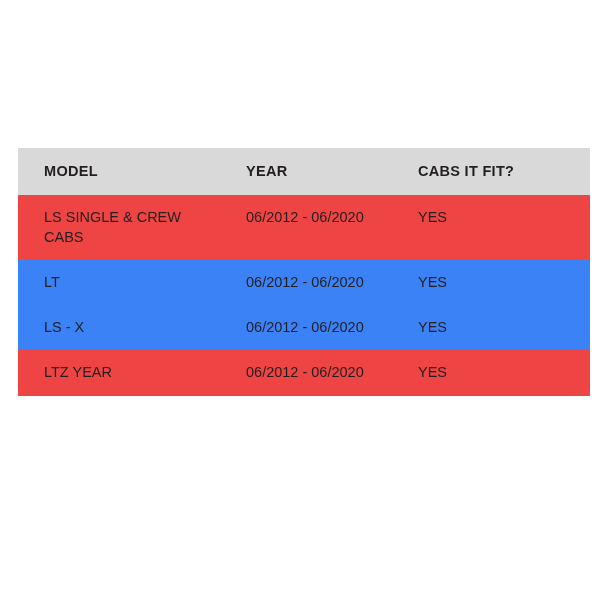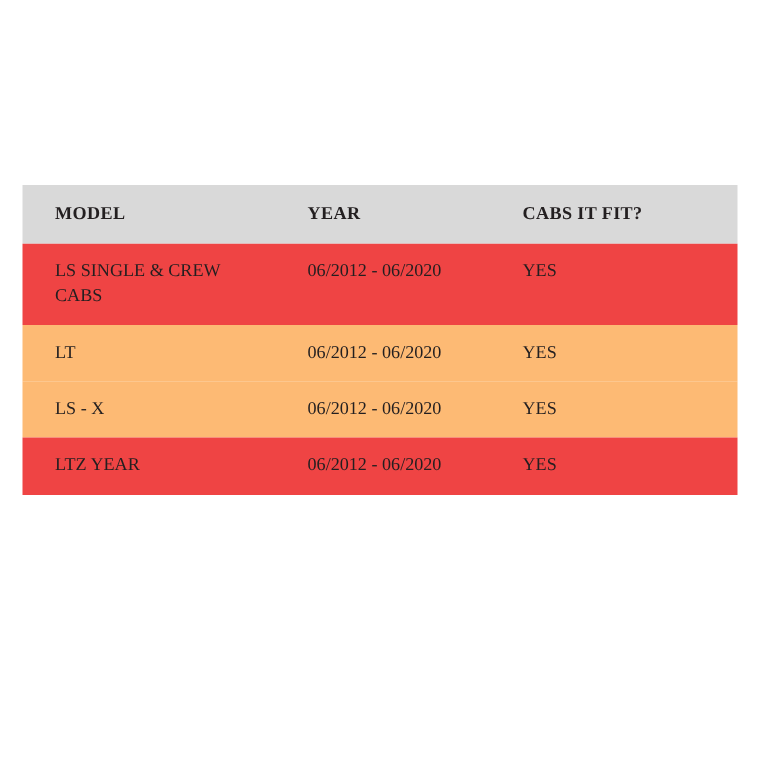--- a/index.html
+++ b/index.html
@@ -12,21 +12,20 @@
     background: #ffffff;
     font-family: "Liberation Sans", sans-serif;
     color: #231f20;
     overflow: hidden;
   }
   .page {
     position: relative;
     width: 608px;
     height: 608px;
     box-sizing: border-box;
-    font-family: Liberation Serif, serif;
   }
   .fit-table {
     position: absolute;
     left: 18px;
     top: 148px;
     width: 572px;
     border-collapse: collapse;
     table-layout: fixed;
   }
   .fit-table col.c-model { width: 202px; }
@@ -47,21 +46,21 @@
     font-weight: bold;
     letter-spacing: 0.3px;
     font-size: 14.5px;
     padding-top: 14px;
     padding-bottom: 14px;
   }
   .fit-table thead tr {
     background: #d9d9d9;
   }
   .fit-table tbody tr.shade {
-    background: #fdba74;
+    background: #3b82f6;
   }
   .fit-table tbody tr.plain {
     background: #ef4444;
   }
   .cell-model { white-space: pre-line; }
 </style>
 </head>
 <body>
 
 <div class="page">

